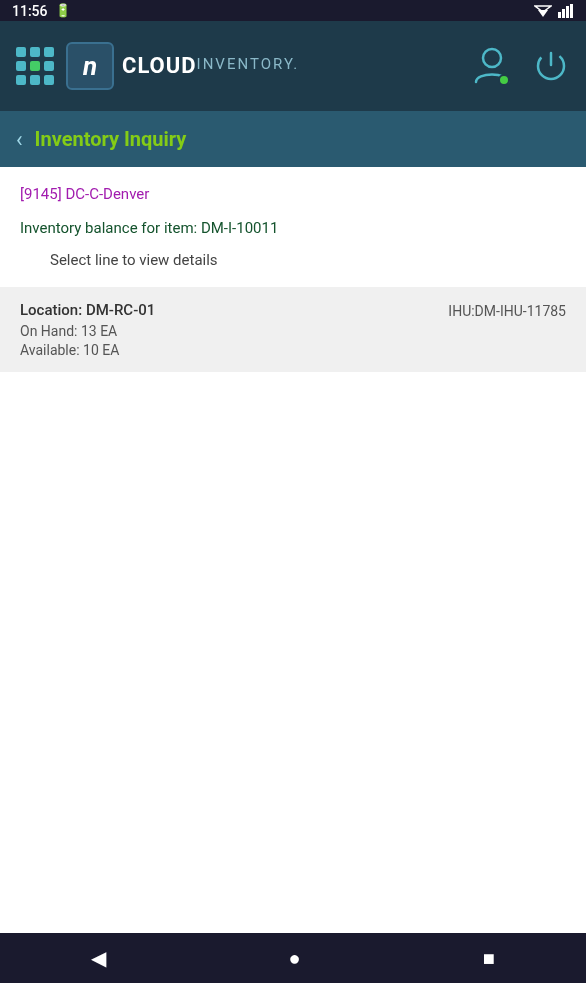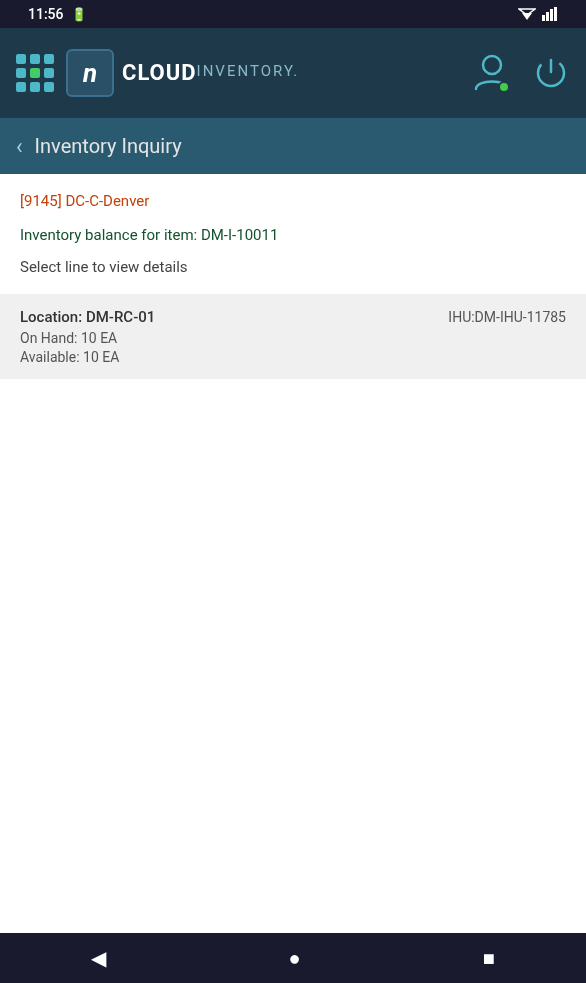--- a/index.html
+++ b/index.html
@@ -7,26 +7,26 @@
       width: 586px;
       height: 983px;
       font-family: 'Roboto', Arial, sans-serif;
       background: #fff;
       overflow: hidden;
     }
 
     
     .status-bar {
       width: 100%;
-      height: 28px;
+      height: 21px;
       background: #1a1a2e;
       display: flex;
       align-items: center;
       justify-content: space-between;
-      padding: 0 28px;
+      padding: 0 12px;
       text-align: center;
     }
     .status-bar-left {
       display: flex;
       align-items: center;
       gap: 8px;
     }
     .status-time {
       color: #fff;
       font-size: 14px;
@@ -144,63 +144,64 @@
       align-items: center;
       padding: 0 16px;
       gap: 12px;
     }
     .back-arrow {
       color: #a0d8e8;
       font-size: 22px;
       cursor: pointer;
     }
     .header-title {
-      color: #e5e5e5;
+      color: #84cc16;
       font-size: 20px;
-      font-weight: 400;
+      font-weight: 700;
     }
 
     
     .content {
       width: 100%;
       background: #fff;
       padding: 0;
     }
 
     .content-info {
       padding: 18px 20px 4px 20px;
     }
     .site-label {
-      color: #c2410c;
+      color: #a21caf;
       font-size: 15px;
       margin-bottom: 16px;
     }
     .item-label {
       color: #14532d;
       font-size: 15px;
       margin-bottom: 14px;
     }
     .instruction-label {
       color: #444;
       font-size: 15px;
       margin-bottom: 4px;
+      margin-left: 30px;
     }
 
     
     .inventory-row {
       width: 100%;
       background: #f0f0f0;
       padding: 14px 20px;
       margin-top: 10px;
       cursor: pointer;
     }
     .inventory-row-top {
       display: flex;
       justify-content: space-between;
-      align-items: center;
+      align-items: flex-end;
       margin-bottom: 4px;
     }
     .location-text {
       color: #333;
       font-size: 15px;
       font-weight: 500;
     }
     .ihu-text {
       color: #555;
       font-size: 14px;
@@ -307,21 +308,21 @@
     <div class="site-label">[9145] DC-C-Denver</div>
     <div class="item-label">Inventory balance for item: DM-I-10011</div>
     <div class="instruction-label">Select line to view details</div>
   </div>
 
   <div class="inventory-row">
     <div class="inventory-row-top">
       <span class="location-text">Location: DM-RC-01</span>
       <span class="ihu-text">IHU:DM-IHU-11785</span>
     </div>
-    <div class="on-hand-text">On Hand: 10 EA</div>
+    <div class="on-hand-text">On Hand: 13 EA</div>
     <div class="available-text">Available: 10 EA</div>
   </div>
 </div>
 
 <div class="bottom-nav">
   <span class="nav-btn">◀</span>
   <span class="nav-btn">●</span>
   <span class="nav-btn">■</span>
 </div>
 

